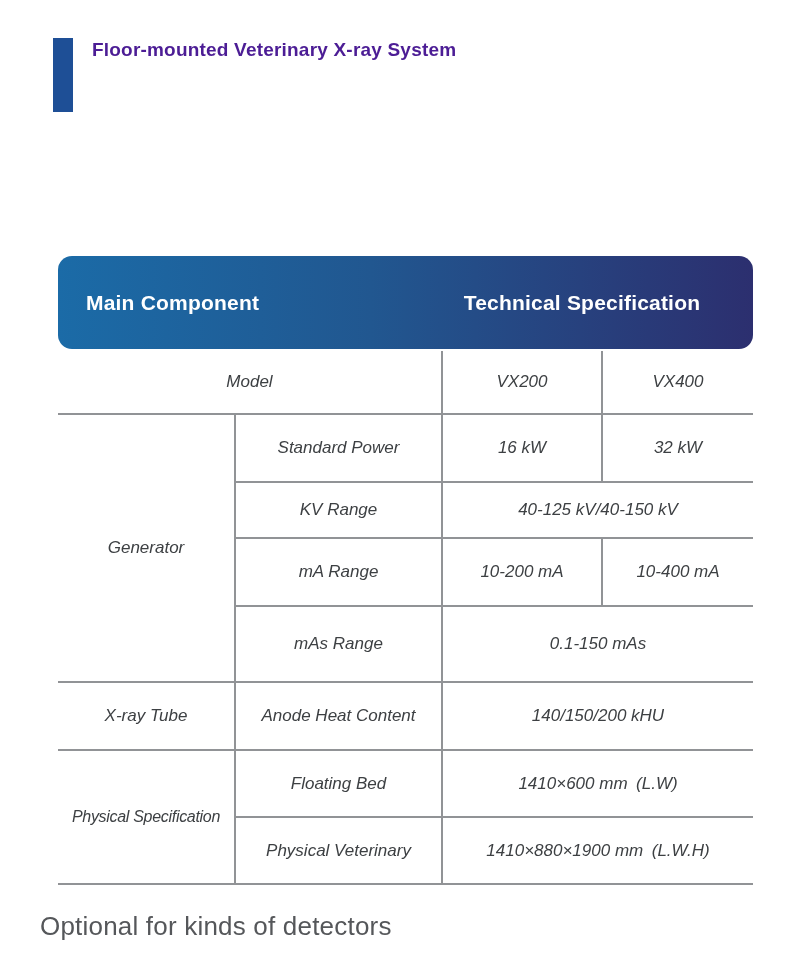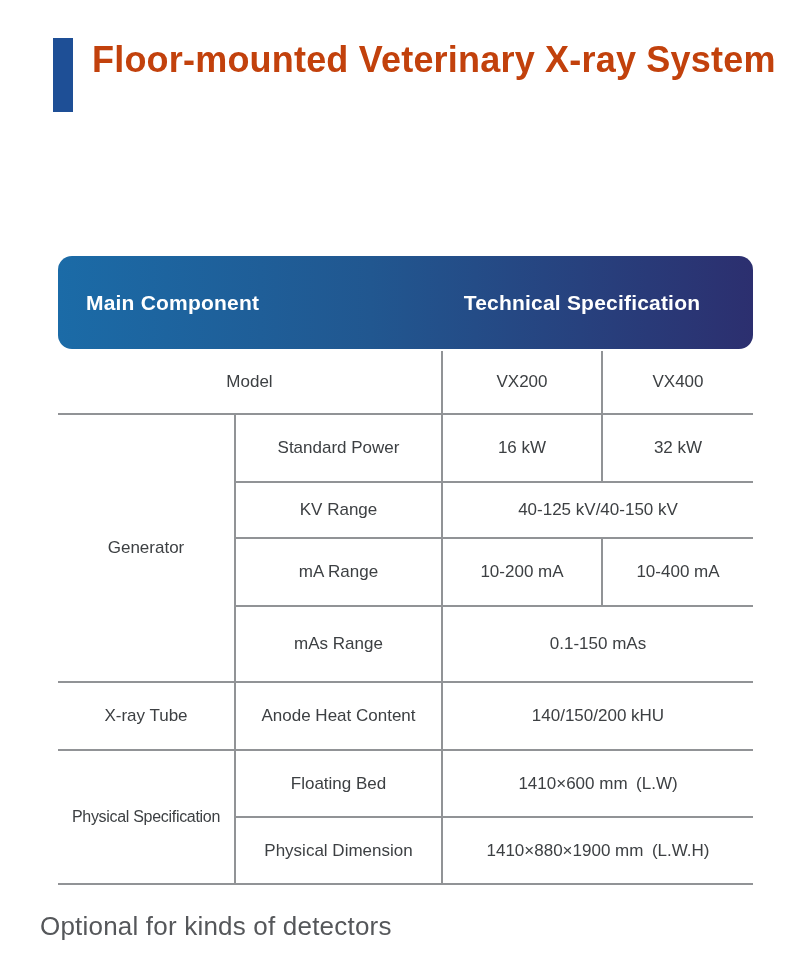--- a/index.html
+++ b/index.html
@@ -35,24 +35,24 @@
   .title-text h1 {
     margin: -6px 0 0 0;
     font-size: 46px;
     line-height: 1.1;
     font-weight: 700;
     color: #1d4b8b;
     letter-spacing: 0.5px;
   }
   .title-text h2 {
     margin: 2px 0 0 0;
-    font-size: 36px;
+    font-size: 19px;
     line-height: 1.1;
     font-weight: 700;
-    color: #c2410c;
+    color: #4c1d95;
     letter-spacing: 0.2px;
   }
 
   
   .table-wrap {
     position: absolute;
     top: 256px;
     left: 58px;
     width: 695px;
   }
@@ -81,20 +81,21 @@
     transform: translateY(-50%);
     letter-spacing: 0.2px;
   }
   table.spec {
     border-collapse: collapse;
     table-layout: fixed;
     width: 695px;
     margin-top: 2px;
     color: #3d4043;
     font-size: 17px;
+    font-style: italic;
   }
   table.spec td {
     border-bottom: 2px solid #919396;
     border-left: 2px solid #919396;
     text-align: center;
     vertical-align: middle;
     padding: 0 4px;
     white-space: nowrap;
     overflow: hidden;
   }
@@ -182,21 +183,21 @@
           <td colspan="2">140/150/200 kHU</td>
         </tr>
 
         <tr class="r-fb">
           <td class="edge tight" rowspan="2">Physical Specification</td>
           <td>Floating Bed</td>
           <td colspan="2">1410×600 mm (L.W)</td>
         </tr>
 
         <tr class="r-dim">
-          <td>Physical Dimension</td>
+          <td>Physical Veterinary</td>
           <td colspan="2">1410×880×1900 mm (L.W.H)</td>
         </tr>
       </tbody>
     </table>
 
     <div class="footnote">Optional for kinds of detectors</div>
   </div>
 
 </div>
 

